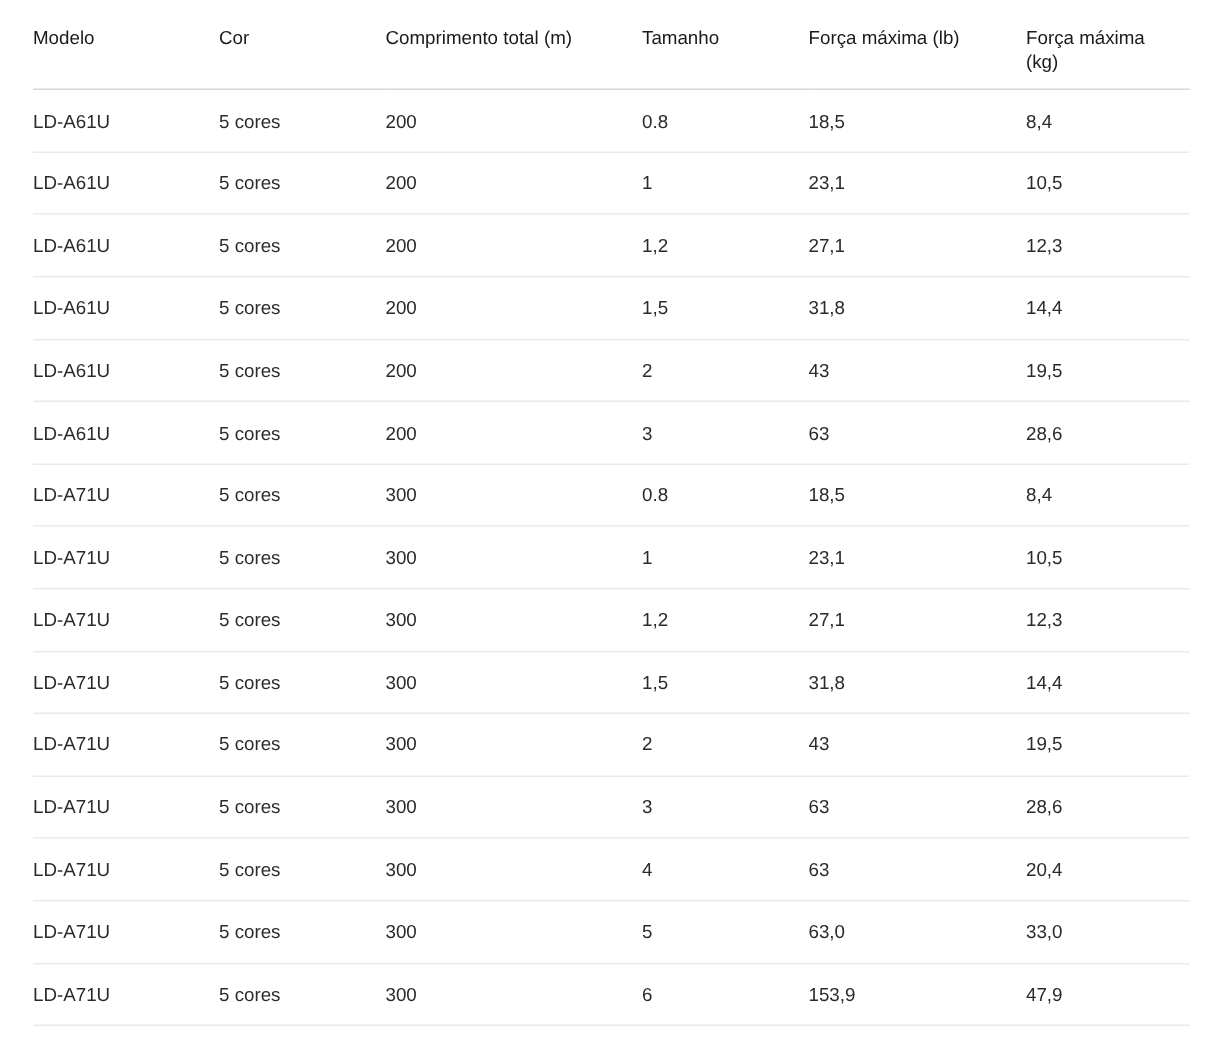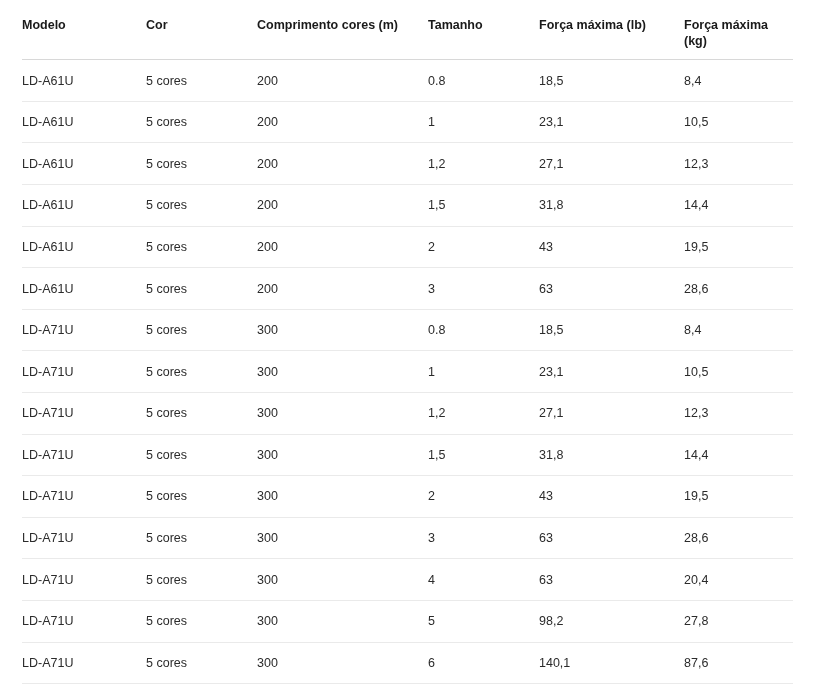--- a/index.html
+++ b/index.html
@@ -20,21 +20,21 @@
     width: 815px;
   }
   table.spec-table {
     width: 771px;
     border-collapse: collapse;
     table-layout: fixed;
   }
   table.spec-table th {
     text-align: left;
     font-size: 12.5px;
-    font-weight: bold;
+    font-weight: normal;
     color: #1a1a1a;
     vertical-align: top;
     padding: 0 6px 10px 0;
     line-height: 1.25;
     border-bottom: 1px solid #d8d8d8;
   }
   table.spec-table thead tr {
     height: 46px;
   }
   table.spec-table td {
@@ -75,21 +75,21 @@
     </colgroup>
     <thead>
       <tr>
         <th>
             <span class="hdr-pad-top">Modelo</span>
           </th>
         <th>
             <span class="hdr-pad-top">Cor</span>
           </th>
         <th>
-            <span class="hdr-pad-top">Comprimento cores (m)</span>
+            <span class="hdr-pad-top">Comprimento total (m)</span>
           </th>
         <th>
             <span class="hdr-pad-top">Tamanho</span>
           </th>
         <th>
             <span class="hdr-pad-top">Força máxima (lb)</span>
           </th>
         <th>
             <span class="hdr-pad-top">Força máxima (kg)</span>
           </th>
@@ -198,30 +198,30 @@
           <td>300</td>
           <td>4</td>
           <td>63</td>
           <td>20,4</td>
         </tr>
         <tr>
           <td>LD-A71U</td>
           <td>5 cores</td>
           <td>300</td>
           <td>5</td>
-          <td>98,2</td>
-          <td>27,8</td>
+          <td>63,0</td>
+          <td>33,0</td>
         </tr>
         <tr>
           <td>LD-A71U</td>
           <td>5 cores</td>
           <td>300</td>
           <td>6</td>
-          <td>140,1</td>
-          <td>87,6</td>
+          <td>153,9</td>
+          <td>47,9</td>
         </tr>
         <tr>
           <td>LD-A71U</td>
           <td>5 cores</td>
           <td>300</td>
           <td>8</td>
           <td>147,7</td>
           <td>67</td>
         </tr>
       </tbody>

